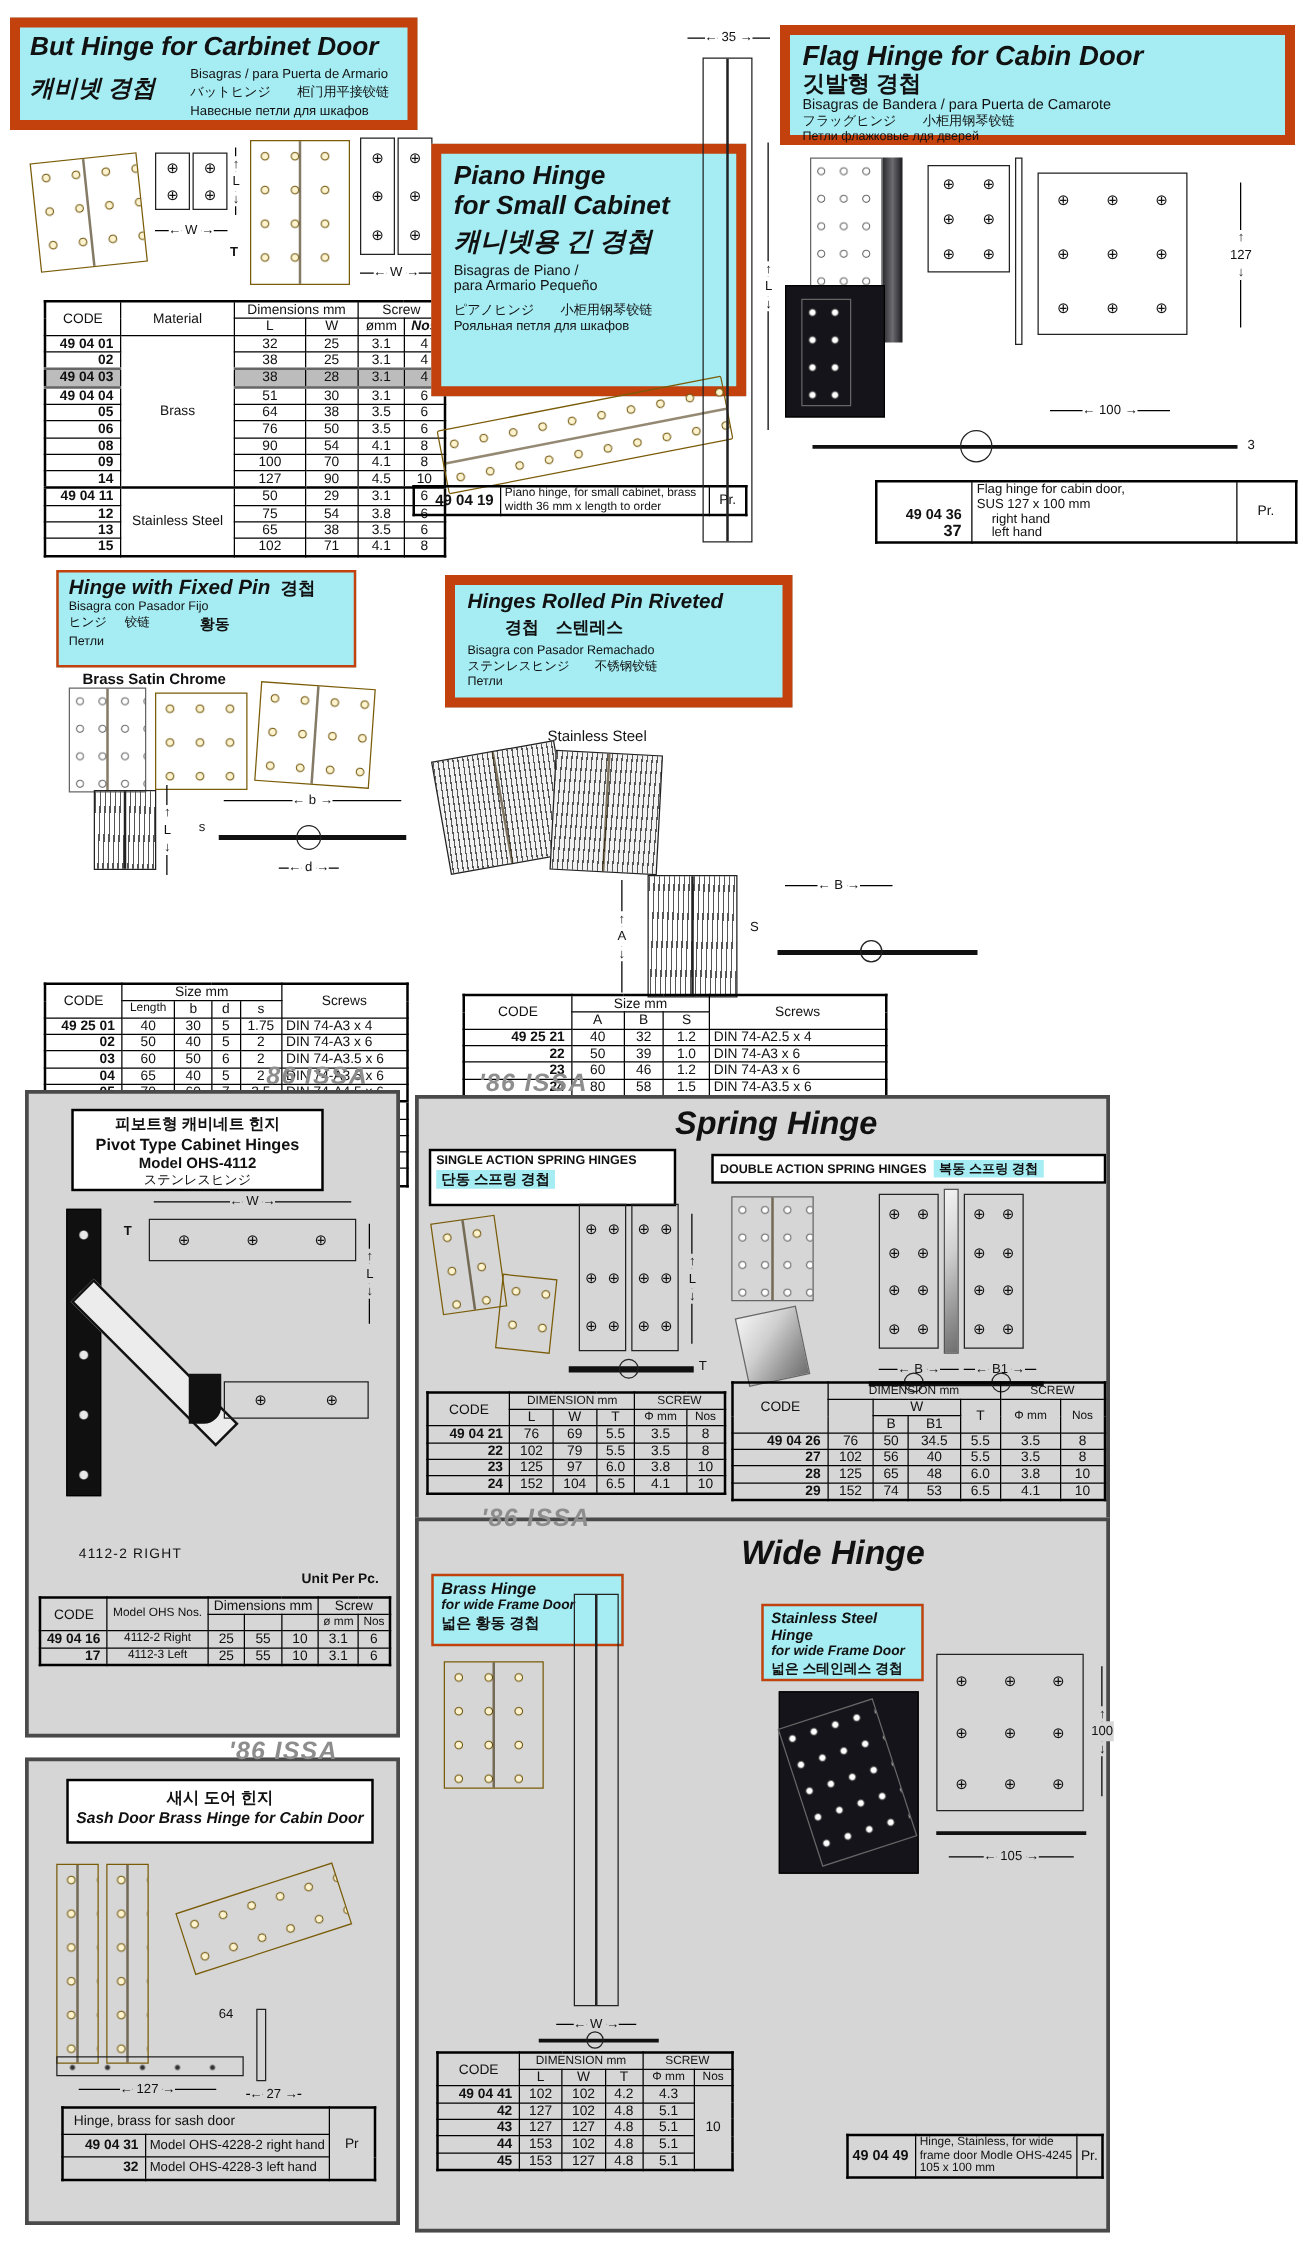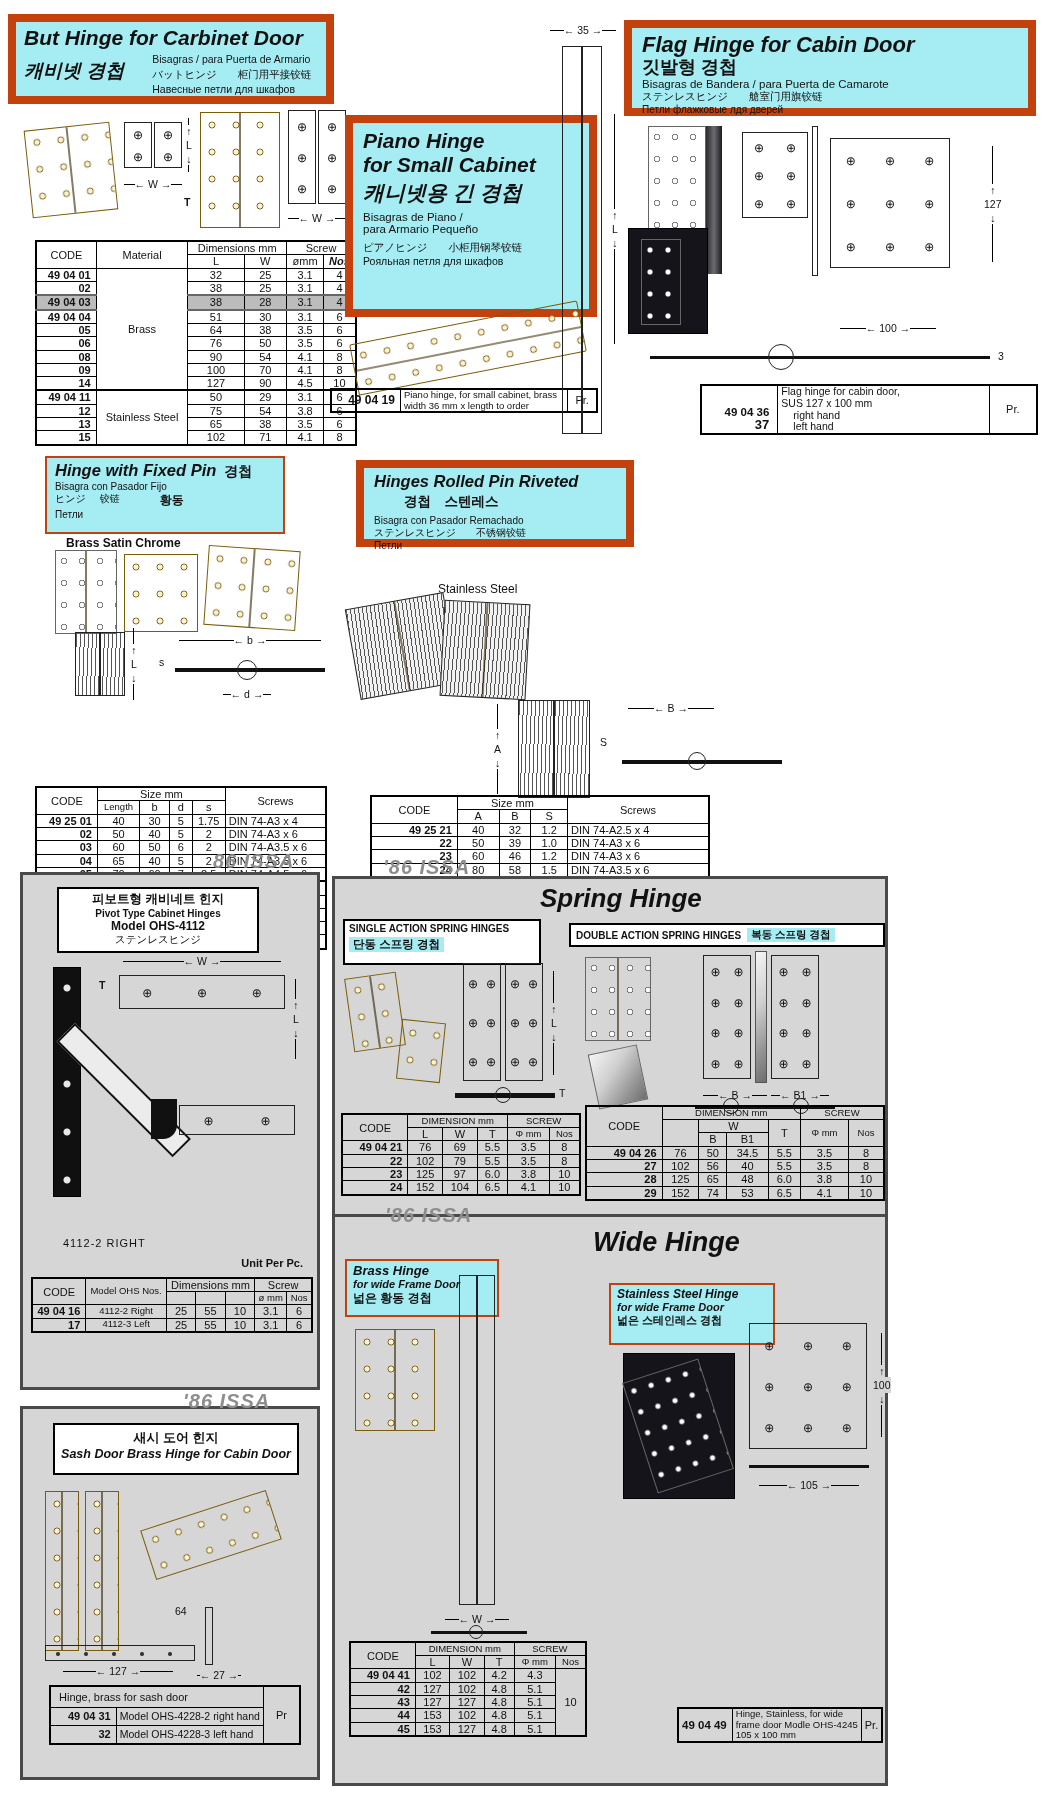--- a/index.html
+++ b/index.html
@@ -266,21 +266,21 @@
     </div>
     <div class="dimv" style="left:66px;top:90px;height:230px">
         <span>L</span>
       </div>
   </div>
 
   <div class="abs cyan" style="left:624px;top:20px;width:412px;height:96px;padding:4px 10px">
     <div class="bi" style="font-size:22px">Flag Hinge for Cabin Door</div>
     <div class="b" style="font-size:18px;line-height:1.1">깃발형 경첩</div>
     <div style="font-size:11.5px">Bisagras de Bandera / para Puerta de Camarote</div>
-    <div style="font-size:10.5px">ステンレスヒンジ　　艙室门用旗铰链</div>
+    <div style="font-size:10.5px">フラッグヒンジ　　小柜用钢琴铰链</div>
     <div style="font-size:10px">Петли флажковые лдя дверей</div>
   </div>
 
   <div class="abs" style="left:648px;top:126px;width:80px;height:150px">
     <div class="silver dotsw abs" style="left:0;top:0;width:58px;height:148px"></div>
     <div class="abs" style="left:58px;top:0;width:16px;height:148px;background:linear-gradient(90deg,#2a2a2e,#6b6b70,#1c1c20)"></div>
   </div>
   <div class="abs darkp" style="left:628px;top:228px;width:80px;height:106px">
     <div class="silver abs dotsw" style="left:12px;top:10px;width:40px;height:86px"></div>
   </div>
@@ -467,21 +467,21 @@
           <td>150</td>
           <td>150</td>
           <td>15</td>
           <td>5</td>
           <td class="left">DIN 74-A5.5x10</td>
         </tr>
       </tbody>
   </table>
   <div class="abs" style="left:55px;top:950px;font-size:12px">Mfr. Schwepper</div>
 
-  <div class="abs cyan" style="left:356px;top:460px;width:278px;height:87px;padding:4px 10px">
+  <div class="abs cyan" style="left:356px;top:460px;width:278px;height:106px;padding:4px 10px">
     <div class="bi" style="font-size:16.5px">Hinges Rolled Pin Riveted</div>
     <div class="b" style="font-size:13.5px;margin:2px 0 4px 30px">경첩　스텐레스</div>
     <div style="font-size:10px">Bisagra con Pasador Remachado</div>
     <div style="font-size:10px">ステンレスヒンジ　　不锈钢铰链</div>
     <div style="font-size:10px">Петли</div>
   </div>
 
   <div class="abs" style="left:438px;top:582px;font-size:12px">Stainless Steel</div>
 
   <div class="abs hatch seam" style="left:352px;top:600px;width:100px;height:92px;transform:rotate(-10deg);background-color:#f2f2f2"></div>
@@ -554,21 +554,21 @@
   <div class="abs" style="left:372px;top:932px;font-size:12px">Mfr. Schwepper</div>
 
   <div class="wm" style="left:213px;top:850px">86 ISSA</div>
   <div class="wm" style="left:383px;top:856px">'86 ISSA</div>
   <div class="wm" style="left:183px;top:1390px">'86 ISSA</div>
   <div class="wm" style="left:385px;top:1204px">'86 ISSA</div>
 
   <div class="panel ongray" style="left:20px;top:872px;width:300px;height:518px">
     <div class="titlebox" style="left:34px;top:12px;width:202px;height:66px;padding-top:2px">
       <div class="b" style="font-size:12.5px">피보트형 캐비네트 힌지</div>
-      <div class="b" style="font-size:10px">Pivot Type Cabinet Hinges</div>
+      <div class="b" style="font-size:13px">Pivot Type Cabinet Hinges</div>
       <div class="b" style="font-size:12px">Model OHS-4112</div>
       <div style="font-size:10.5px">ステンレスヒンジ</div>
     </div>
     <div class="abs" style="left:30px;top:92px;width:26px;height:228px;background:#101010;border:1px solid #000">
       <div style="width:100%;height:100%;background-image:radial-gradient(circle at 13px 20px,#e8e8e8 3px,transparent 4px);background-size:26px 48px"></div>
     </div>
     <div class="abs" style="left:52px;top:148px;width:160px;height:22px;border:2px solid #111;background:#ececec;transform:rotate(45deg);transform-origin:left top"></div>
     <div class="dimh" style="left:100px;top:80px;width:158px">
         <span>W</span>
       </div>
@@ -849,21 +849,21 @@
   </div>
 
   <div class="panel ongray" style="left:332px;top:1214px;width:556px;height:572px">
     <div class="abs bi" style="left:258px;top:10px;font-size:27px">Wide Hinge</div>
 
     <div class="abs cyan" style="left:10px;top:42px;width:154px;height:58px;border-width:2px;padding:2px 6px">
       <div class="bi" style="font-size:13px">Brass Hinge</div>
       <div class="bi" style="font-size:11px">for wide Frame Door</div>
       <div class="b" style="font-size:12px">넓은 황동 경첩</div>
     </div>
-    <div class="abs cyan" style="left:274px;top:66px;width:166px;height:62px;border-width:2px;padding:2px 6px">
+    <div class="abs cyan" style="left:274px;top:66px;width:130px;height:62px;border-width:2px;padding:2px 6px">
       <div class="bi" style="font-size:12px">Stainless Steel Hinge</div>
       <div class="bi" style="font-size:11px">for wide Frame Door</div>
       <div class="b" style="font-size:11px">넓은 스테인레스 경첩</div>
     </div>
 
     <div class="abs gold dots seam" style="left:20px;top:112px;width:80px;height:102px"></div>
     <div class="ldraw dots" style="left:124px;top:58px;width:36px;height:330px;background-size:18px 30px">
         <div class="pinline"></div>
       </div>
     <div class="dimh" style="left:110px;top:396px;width:64px">

